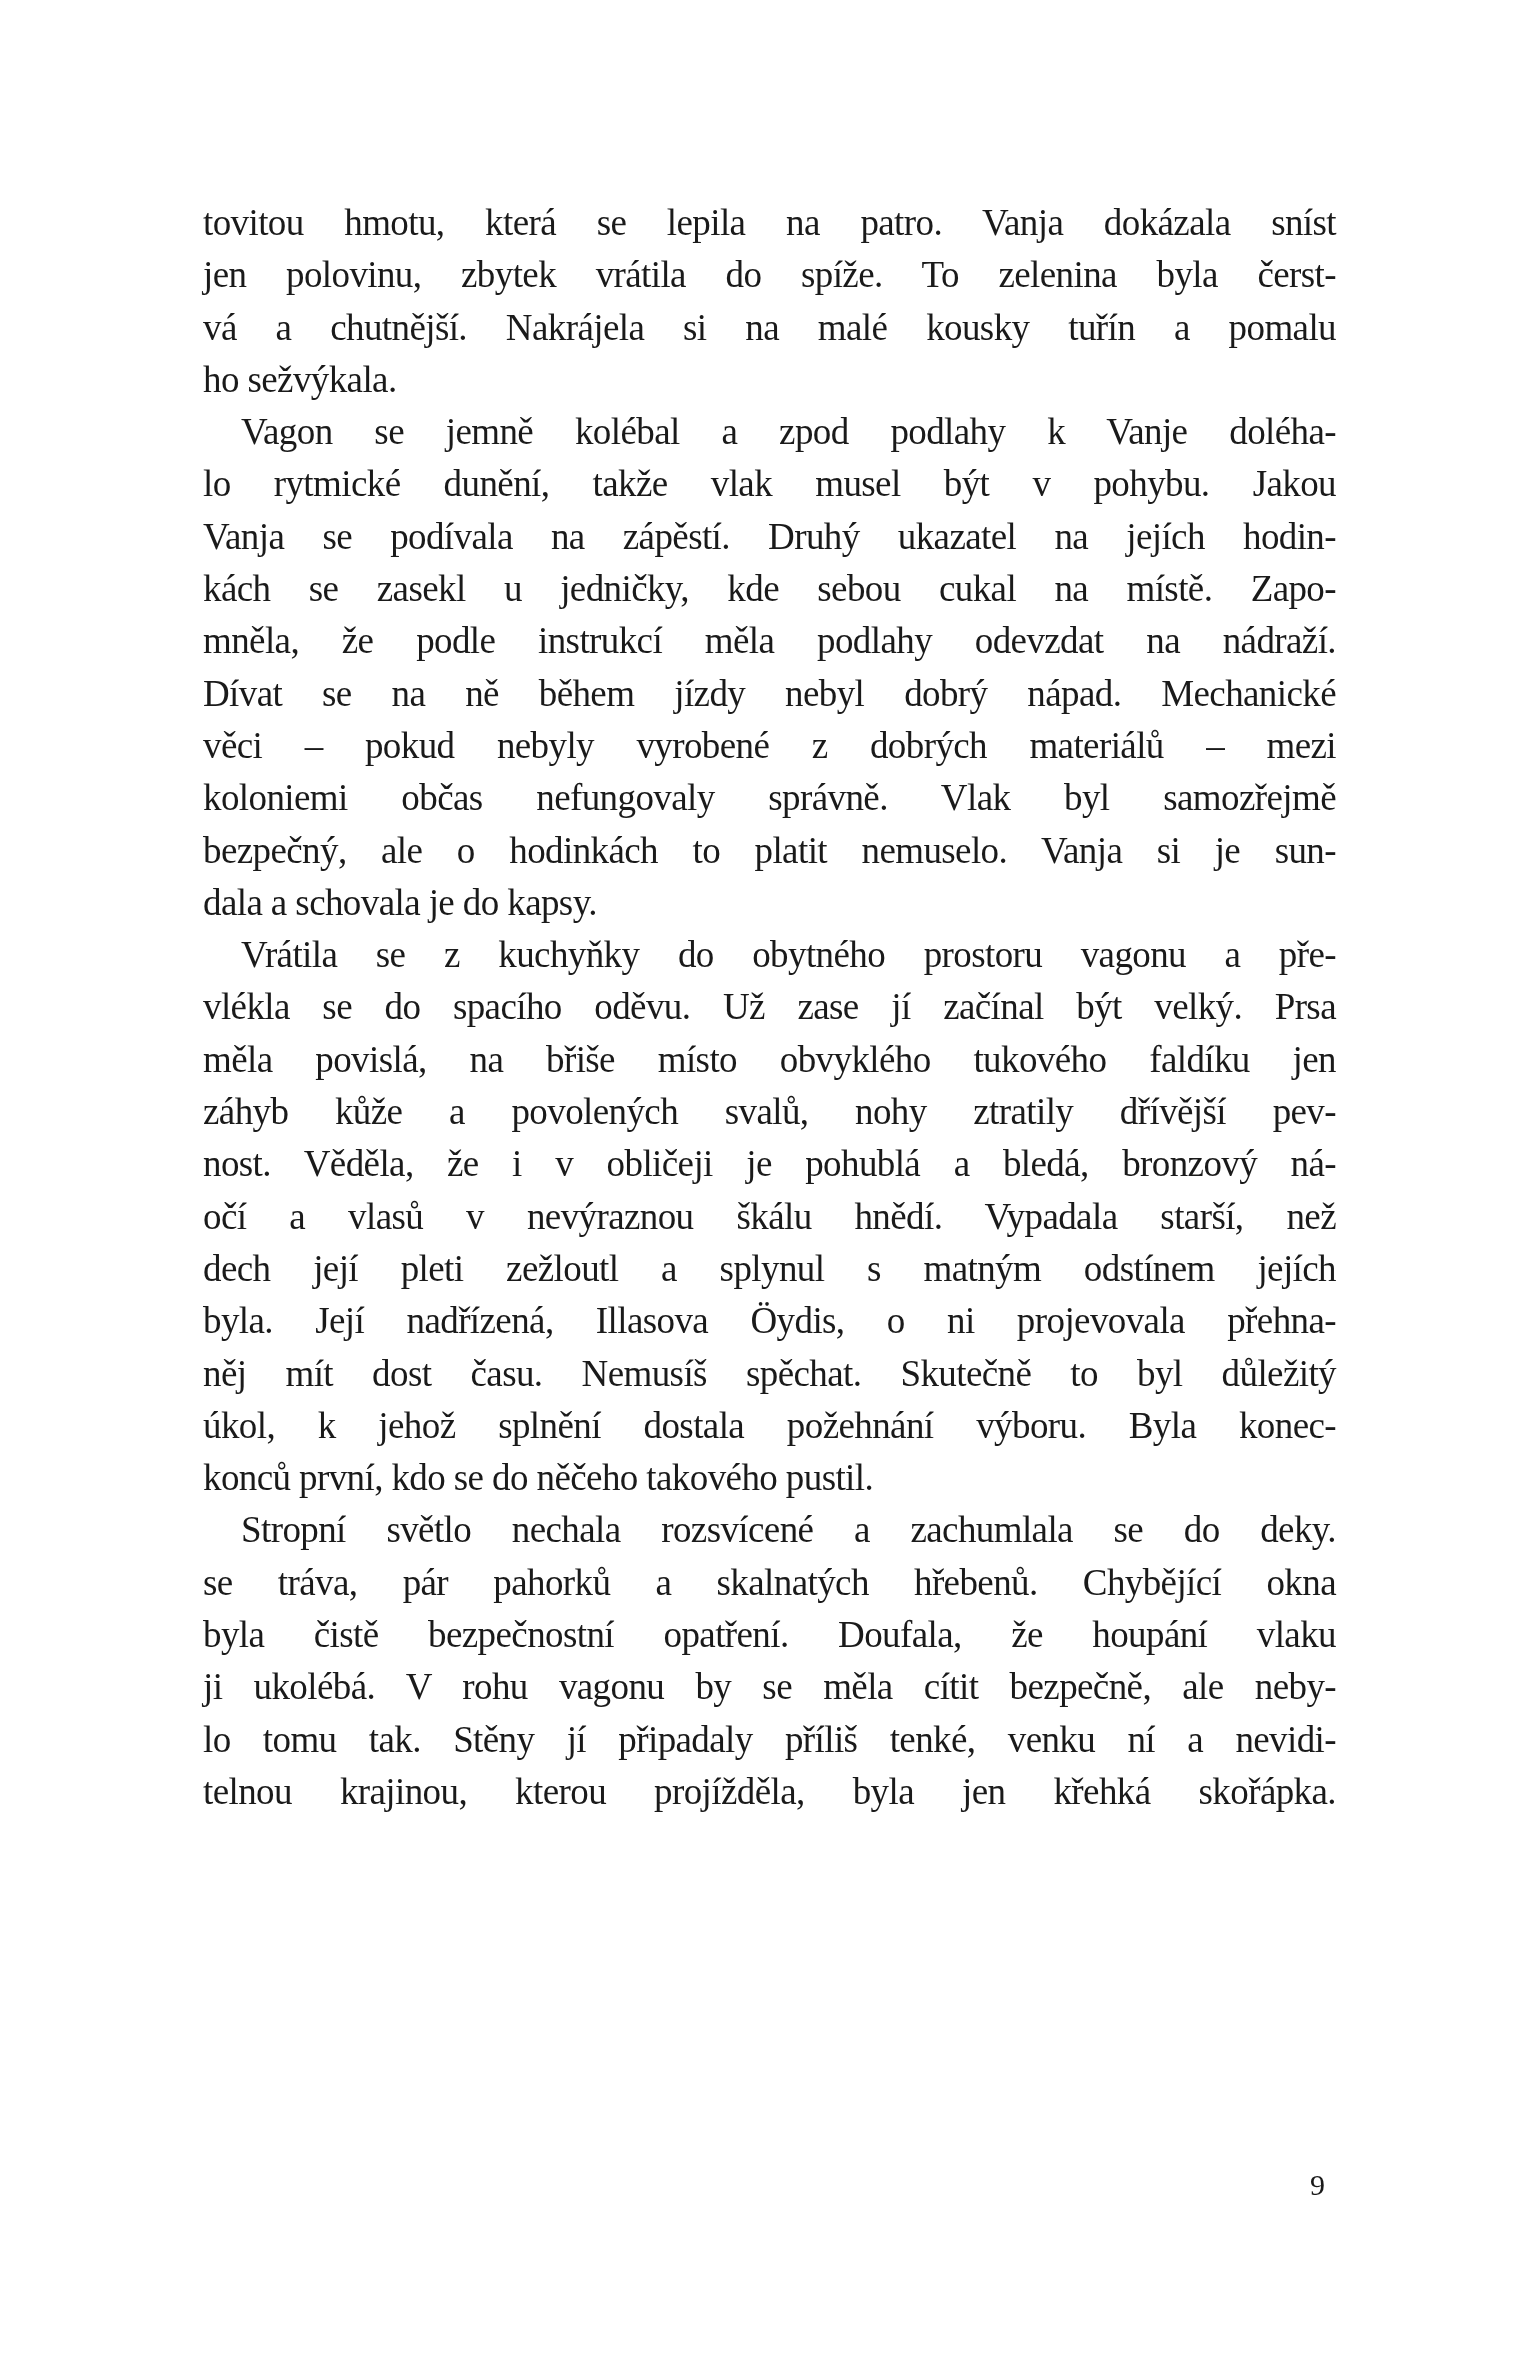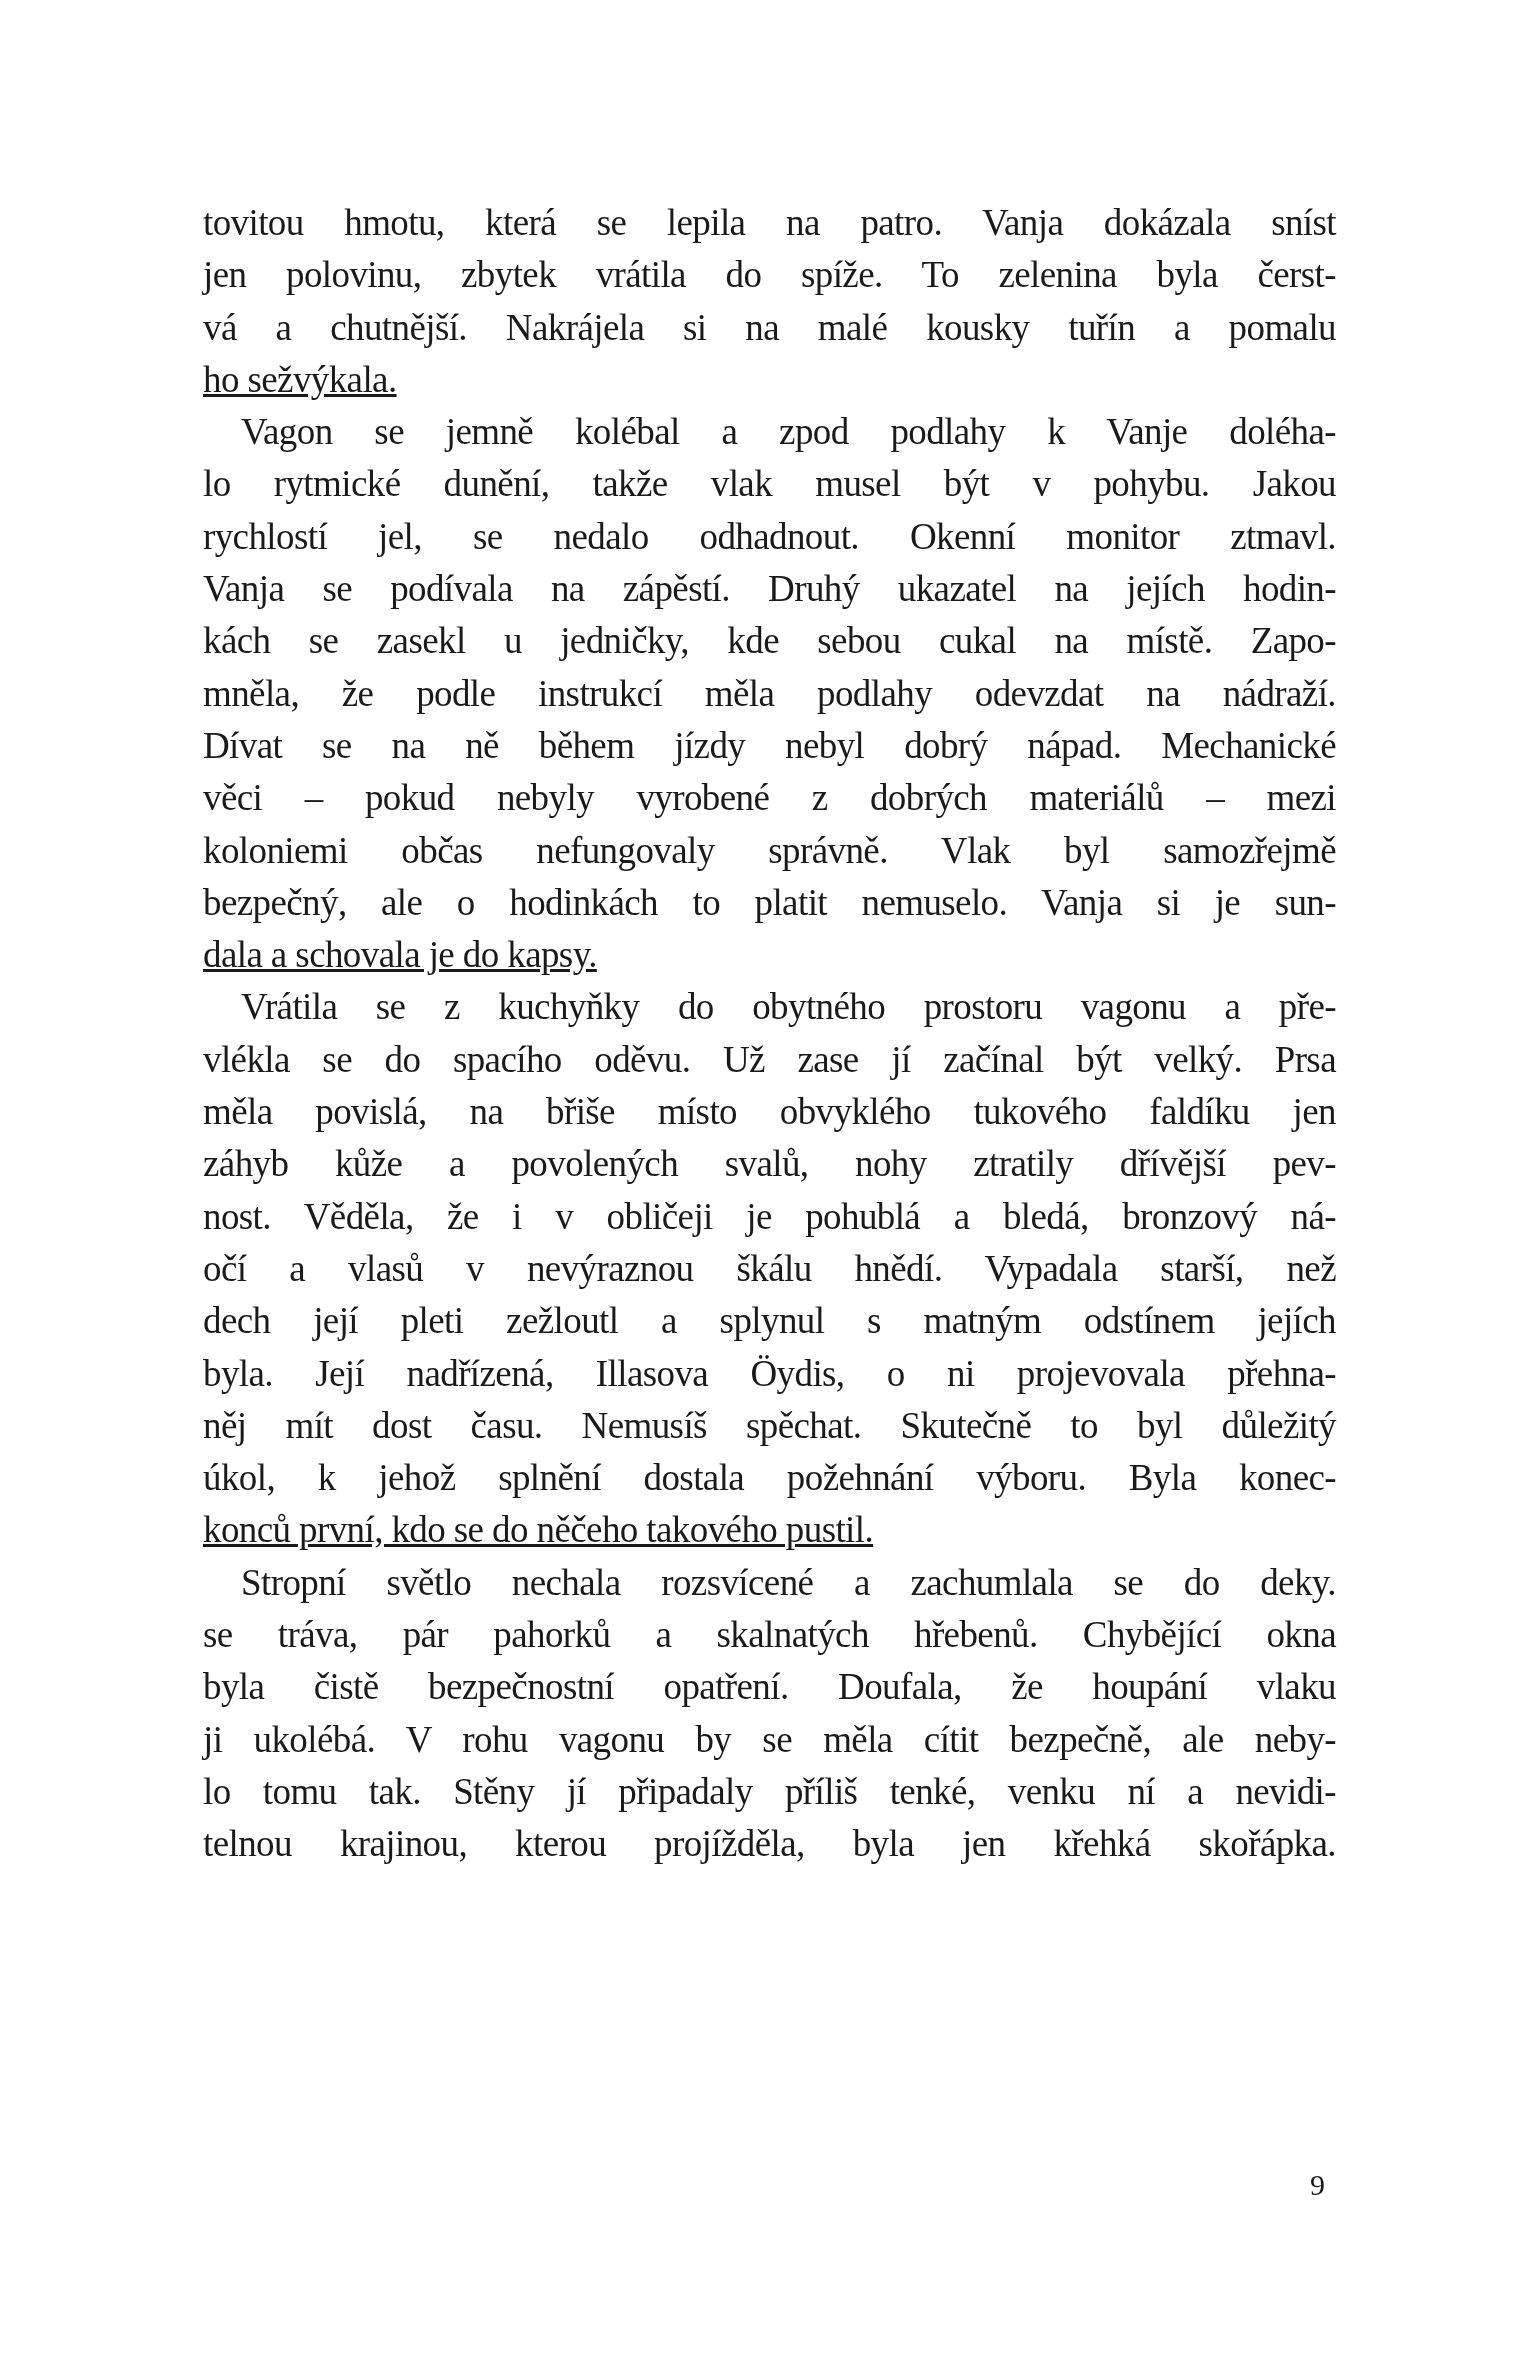--- a/index.html
+++ b/index.html
@@ -16,21 +16,21 @@
     color: #1a1a1a;
   }
   .line {
     display: block;
     height: 52.3px;
     white-space: nowrap;
     text-align: justify;
     text-align-last: justify;
     letter-spacing: -0.6px;
   }
-  .line.last { text-align-last: left; text-decoration: underline; }
+  .line.last { text-align-last: left; }
   .line.indent { padding-left: 38px; }
   .page-number {
     position: absolute;
     left: 1310px;
     top: 2168px;
     font-family: "Liberation Serif", "DejaVu Serif", serif;
     font-size: 30px;
     color: #1a1a1a;
   }
 </style>
@@ -43,21 +43,20 @@
     <div>
       <span class="line">tovitou hmotu, která se lepila na patro. Vanja dokázala sníst</span>
       <span class="line">jen polovinu, zbytek vrátila do spíže. To zelenina byla čerst-</span>
       <span class="line">vá a chutnější. Nakrájela si na malé kousky tuřín a pomalu</span>
       <span class="line last">ho sežvýkala.</span>
     </div>
 
     <div>
       <span class="line indent">Vagon se jemně kolébal a zpod podlahy k Vanje doléha-</span>
       <span class="line">lo rytmické dunění, takže vlak musel být v pohybu. Jakou</span>
-      <span class="line">rychlostí jel, se nedalo odhadnout. Okenní monitor ztmavl.</span>
       <span class="line">Vanja se podívala na zápěstí. Druhý ukazatel na jejích hodin-</span>
       <span class="line">kách se zasekl u jedničky, kde sebou cukal na místě. Zapo-</span>
       <span class="line">mněla, že podle instrukcí měla podlahy odevzdat na nádraží.</span>
       <span class="line">Dívat se na ně během jízdy nebyl dobrý nápad. Mechanické</span>
       <span class="line">věci – pokud nebyly vyrobené z dobrých materiálů – mezi</span>
       <span class="line">koloniemi občas nefungovaly správně. Vlak byl samozřejmě</span>
       <span class="line">bezpečný, ale o hodinkách to platit nemuselo. Vanja si je sun-</span>
       <span class="line last">dala a schovala je do kapsy.</span>
     </div>
 

